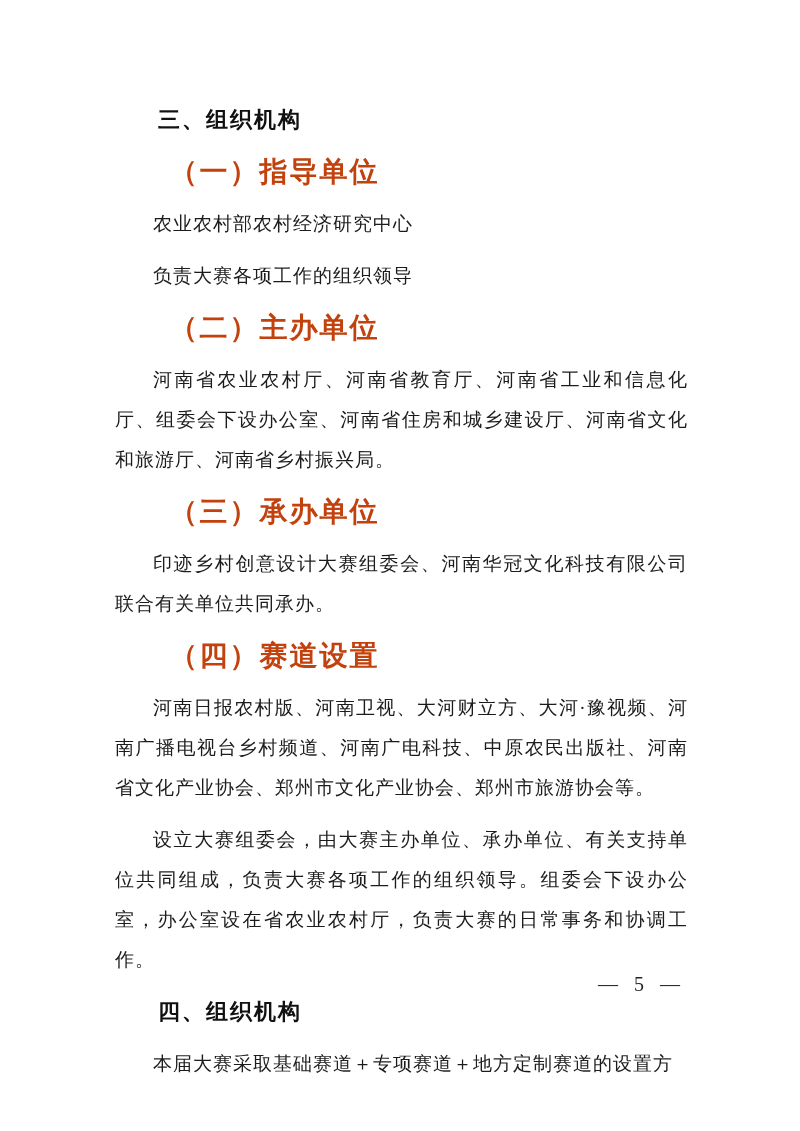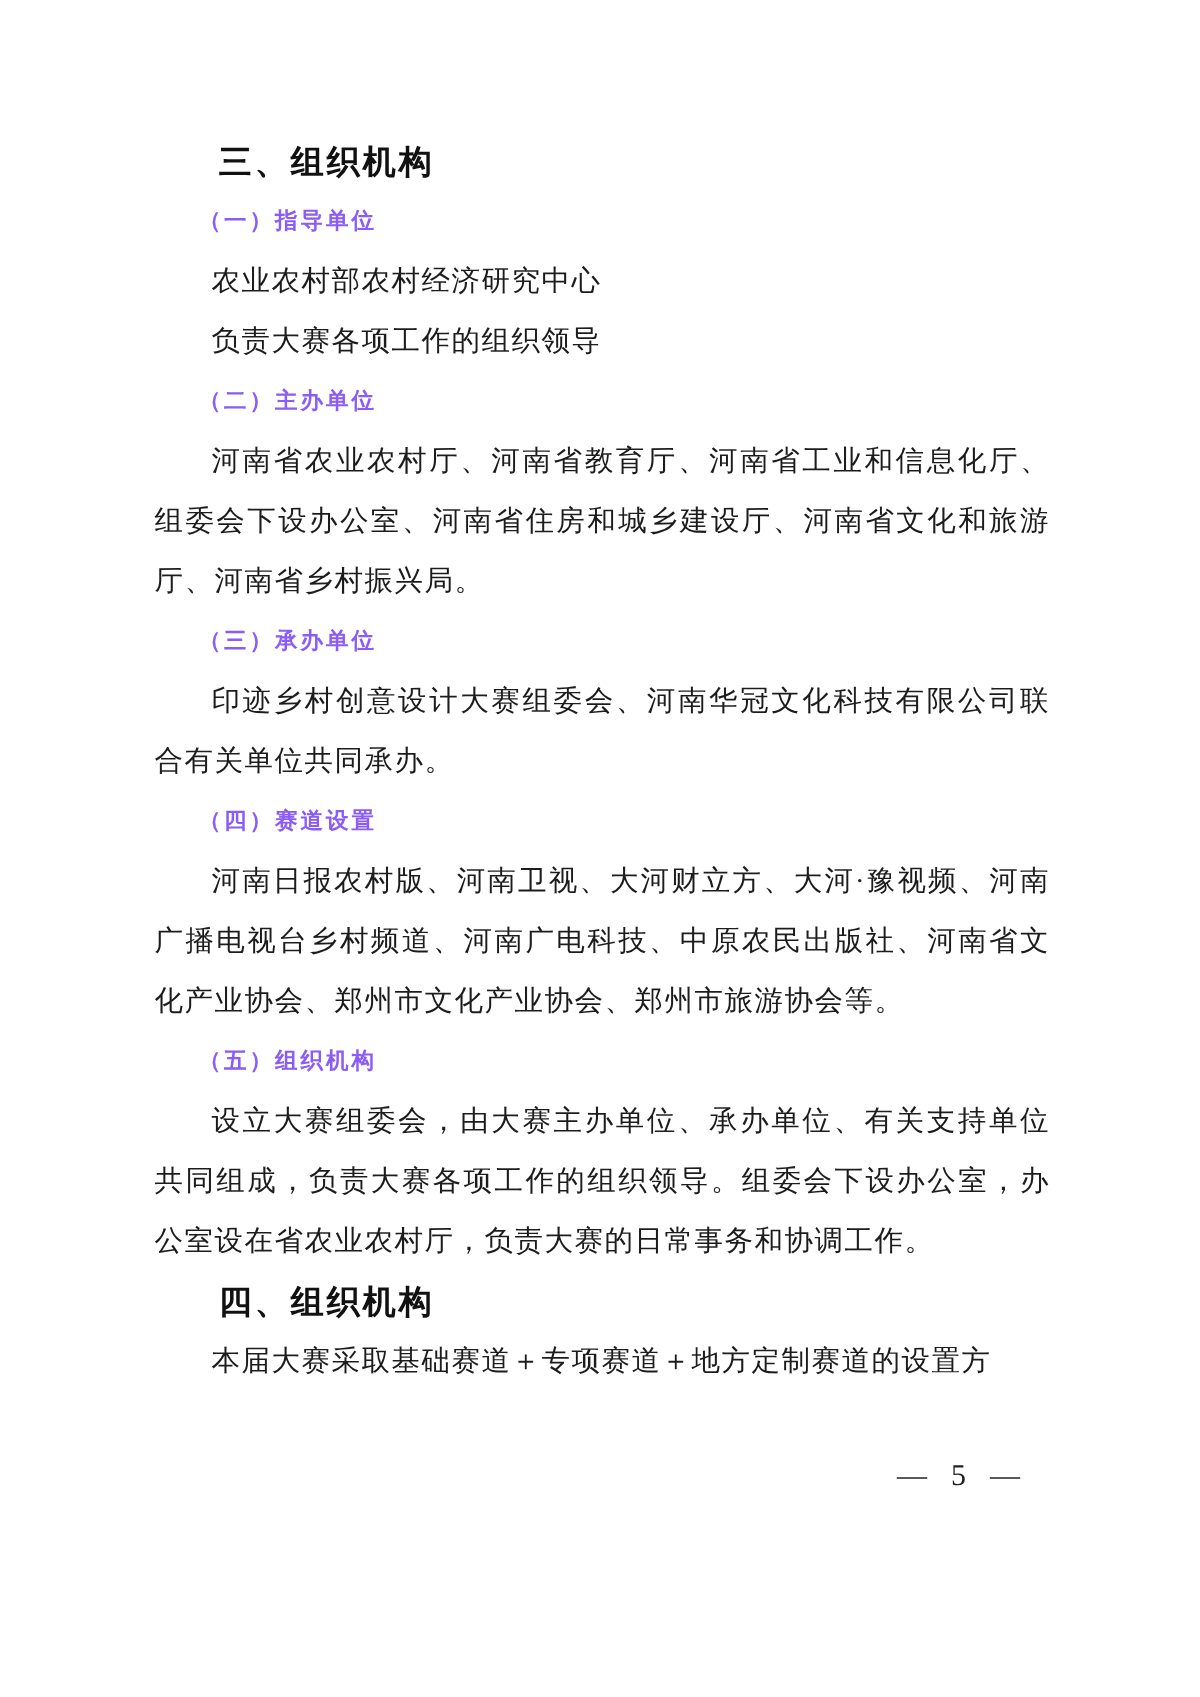--- a/index.html
+++ b/index.html
@@ -17,47 +17,47 @@
     color: #1c1c1c;
     font-family: "Liberation Serif", serif;
   }
   .content {
     position: absolute;
     left: 103px;
     top: 88px;
     width: 597px;
   }
   .block {
-    margin: 0;
+    margin: 12px;
     padding: 0;
   }
   .para {
     font-size: 19px;
     line-height: 40px;
     letter-spacing: 1px;
     text-align: justify;
     text-justify: inter-character;
     text-indent: 2em;
   }
   .section-heading {
     font-family: "Liberation Sans", sans-serif;
     font-weight: 700;
     font-size: 22px;
     line-height: 40px;
     letter-spacing: 2px;
     text-indent: 1.95em;
     color: #111111;
   }
   .subsection-heading {
-    font-size: 15px;
+    font-size: 28px;
     font-weight: 600;
     line-height: 40px;
     letter-spacing: 2px;
     text-indent: 1.95em;
-    color: #8b5cf6;
+    color: #c2410c;
   }
   .page-number {
     position: absolute;
     left: 598px;
     top: 970px;
     width: 90px;
     font-size: 20px;
     line-height: 28px;
     letter-spacing: 2px;
     white-space: pre;
@@ -73,20 +73,19 @@
     <div class="block section-heading">三、组织机构</div>
     <div class="block subsection-heading">（一）指导单位</div>
     <div class="block para">农业农村部农村经济研究中心</div>
     <div class="block para">负责大赛各项工作的组织领导</div>
     <div class="block subsection-heading">（二）主办单位</div>
     <div class="block para">河南省农业农村厅、河南省教育厅、河南省工业和信息化厅、组委会下设办公室、河南省住房和城乡建设厅、河南省文化和旅游厅、河南省乡村振兴局。</div>
     <div class="block subsection-heading">（三）承办单位</div>
     <div class="block para">印迹乡村创意设计大赛组委会、河南华冠文化科技有限公司联合有关单位共同承办。</div>
     <div class="block subsection-heading">（四）赛道设置</div>
     <div class="block para">河南日报农村版、河南卫视、大河财立方、大河·豫视频、河南广播电视台乡村频道、河南广电科技、中原农民出版社、河南省文化产业协会、郑州市文化产业协会、郑州市旅游协会等。</div>
-    <div class="block subsection-heading">（五）组织机构</div>
     <div class="block para">设立大赛组委会，由大赛主办单位、承办单位、有关支持单位共同组成，负责大赛各项工作的组织领导。组委会下设办公室，办公室设在省农业农村厅，负责大赛的日常事务和协调工作。</div>
     <div class="block section-heading">四、组织机构</div>
     <div class="block para">本届大赛采取基础赛道＋专项赛道＋地方定制赛道的设置方</div>
   </div>
 
   <div class="page-number">—  5  —</div>
 </div>
 
 </body></html>

